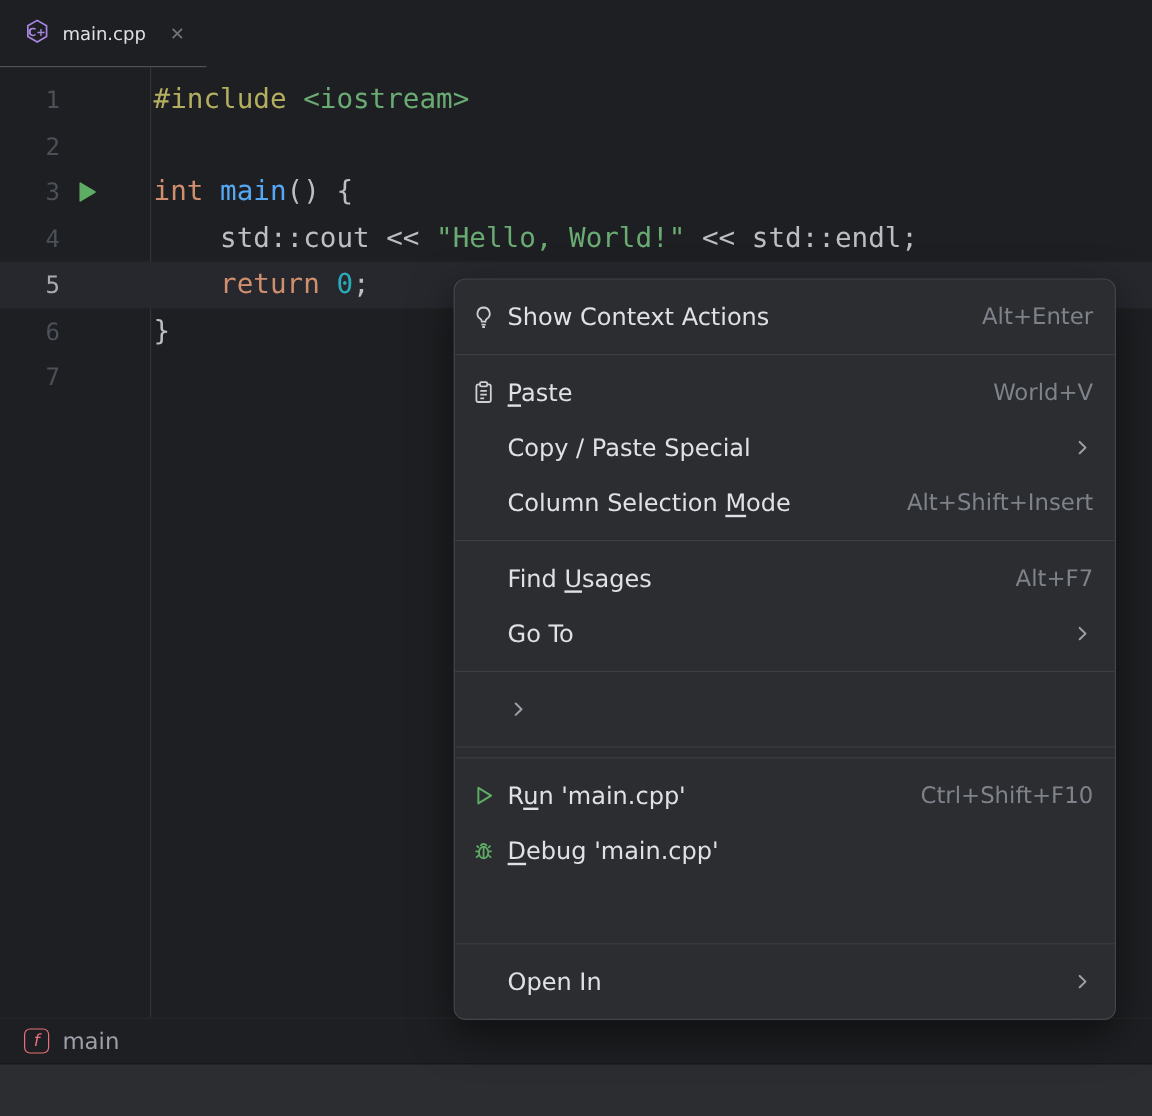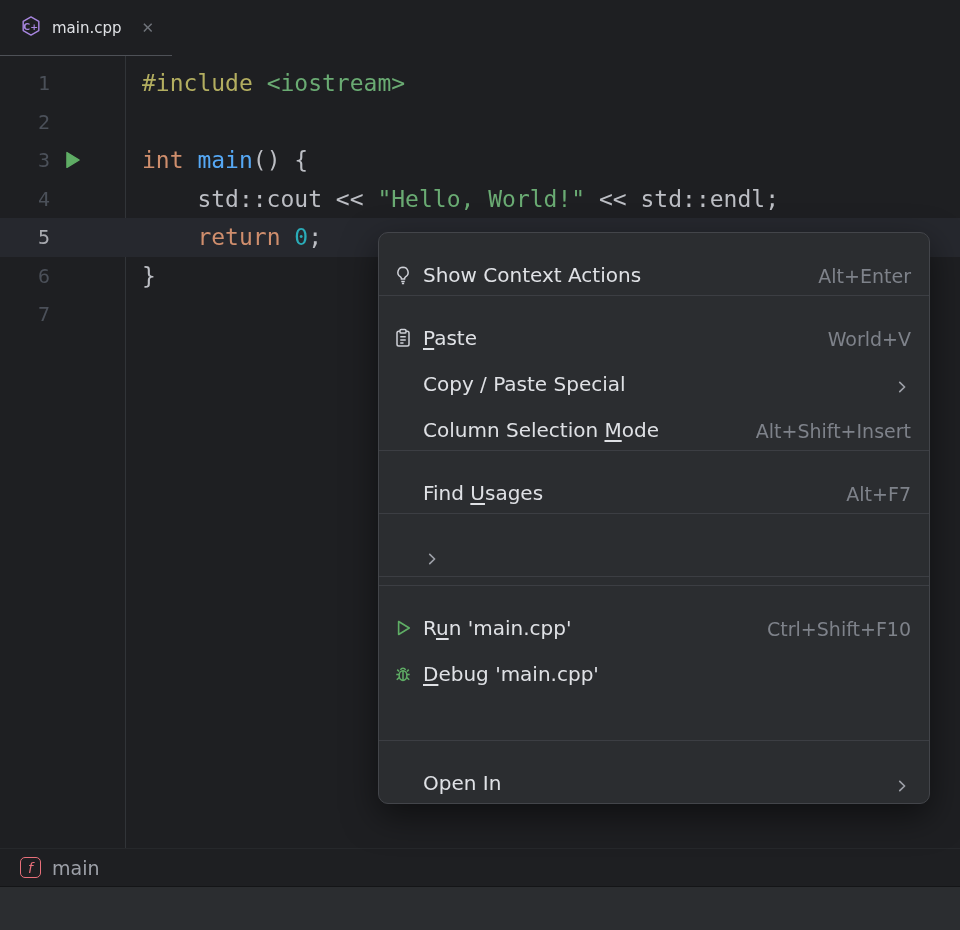--- a/index.html
+++ b/index.html
@@ -27,38 +27,38 @@
   
   .editor{flex:1 1 auto;position:relative;padding-top:8px;overflow:hidden;
           font-family:"DejaVu Sans Mono",monospace;font-size:23px}
   .editor::before{content:"";position:absolute;left:125px;top:0;bottom:0;width:1px;background:var(--gutter-border)}
   .line-row{display:flex;height:38.5px;line-height:38.5px;position:relative}
   .line-row.current{background:var(--current-line)}
   .ln{flex:0 0 50px;width:50px;text-align:right;color:var(--gutter-text);font-size:20px}
   .current .ln{color:var(--gutter-text-active)}
   .run-cell{flex:0 0 75px;display:flex;align-items:center;padding-left:11px}
   .gutter-run-btn{display:flex;cursor:pointer}
-  .code{flex:1;padding-left:17px;white-space:pre;color:var(--code-plain)}
+  .code{flex:1;padding-left:3px;white-space:pre;color:var(--code-plain)}
   .tk-plain{color:var(--code-plain)} .tk-directive{color:var(--code-directive)}
   .tk-str{color:var(--code-str)} .tk-kw{color:var(--code-kw)}
   .tk-fn{color:var(--code-fn)} .tk-num{color:var(--code-num)}
 
   
   .breadcrumbs{flex:0 0 38px;display:flex;align-items:center;gap:11px;padding-left:20px;
                border-top:1px solid #26282B;background:var(--editor-bg)}
   .fn-icon{width:21px;height:21px;border:1.5px solid var(--fn-pink);border-radius:5px;color:var(--fn-pink);
            display:flex;align-items:center;justify-content:center;font-size:14px;font-style:normal;line-height:1}
   .crumb{color:var(--breadcrumb-text);font-size:19px;cursor:pointer}
   .status-bar{flex:0 0 44px;background:var(--status-bg);border-top:1px solid #141517}
 
   
   .context-menu{position:absolute;left:378px;top:232px;width:552px;background:var(--menu-bg);
                 border:1px solid var(--menu-border);border-radius:10px;padding:8px 0;
                 box-shadow:0 12px 34px rgba(0,0,0,.5);color:var(--menu-text);font-size:20px;z-index:10}
-  .menu-item{height:46px;display:flex;align-items:flex-end;padding:0 18px 0 12px;cursor:pointer}
+  .menu-item{height:46px;display:flex;align-items:center;padding:0 18px 0 12px;cursor:pointer}
   .mi-icon{flex:0 0 24px;width:24px;height:24px;margin-right:8px;display:flex;align-items:center;justify-content:center}
   .mi-label{flex:1;white-space:nowrap}
   .mn{text-decoration:underline;text-underline-offset:3px}
   .mi-shortcut{color:var(--menu-shortcut);font-size:19px;white-space:nowrap}
   .mi-chevron{display:flex;align-items:center}
   .menu-sep{height:1px;background:var(--menu-separator);margin:8px 0}
 </style>
 </head>
 <body>
 
@@ -168,20 +168,29 @@
         <span class="mi-icon"></span>
         <span class="mi-label">Column Selection <span class="mn">M</span>ode</span>
         <span class="mi-shortcut">Alt+Shift+Insert</span>
       </div>
       <div class="menu-sep"></div>
       <div class="menu-item">
         <span class="mi-icon"></span>
         <span class="mi-label">Find <span class="mn">U</span>sages</span>
         <span class="mi-shortcut">Alt+F7</span>
       </div>
+      <div class="menu-item">
+        <span class="mi-icon"></span>
+        <span class="mi-label">Go To</span>
+        <span class="mi-chevron">
+          <svg width="18" height="18" viewBox="0 0 16 16" fill="none" stroke="var(--chevron-gray)" stroke-width="1.5" stroke-linecap="round" stroke-linejoin="round">
+            <path d="M6 3.8 10.3 8 6 12.2"></path>
+          </svg>
+        </span>
+      </div>
       <div class="menu-sep"></div>
       <div class="menu-item">
         <span class="mi-icon"></span>
         <span class="mi-chevron">
           <svg width="18" height="18" viewBox="0 0 16 16" fill="none" stroke="var(--chevron-gray)" stroke-width="1.5" stroke-linecap="round" stroke-linejoin="round">
             <path d="M6 3.8 10.3 8 6 12.2"></path>
           </svg>
         </span>
       </div>
       <div class="menu-sep"></div>

